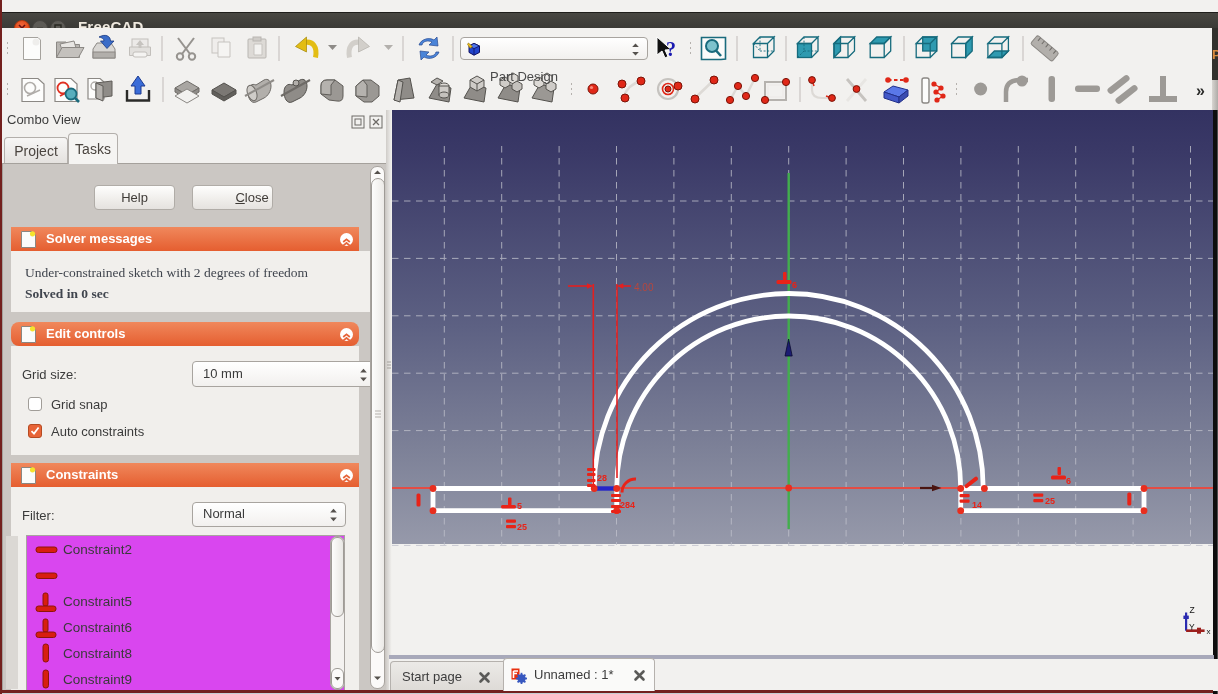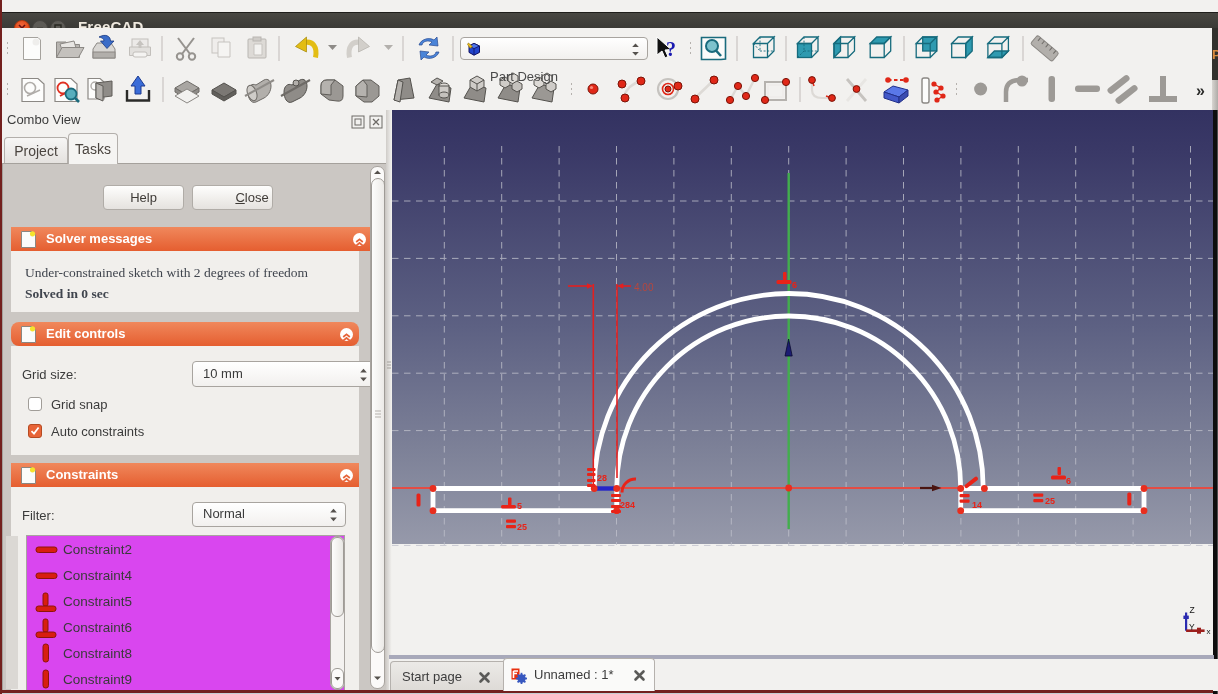--- a/index.html
+++ b/index.html
@@ -338,34 +338,34 @@
 <svg class="abs" style="left:351px;top:115px" width="32" height="14" viewBox="0 0 32 14">
   <rect x="1" y="1" width="12" height="12" fill="none" stroke="#6d6a66" stroke-width="1"></rect>
   <rect x="4" y="4" width="6" height="6" fill="none" stroke="#6d6a66" stroke-width="1"></rect>
   <rect x="19" y="1" width="12" height="12" fill="none" stroke="#6d6a66" stroke-width="1"></rect>
   <path d="M22 4 L28 10 M28 4 L22 10" stroke="#6d6a66" stroke-width="1.3"></path>
 </svg>
 <div class="abs tab" id="tab-project">Project</div>
 <div class="abs tab" id="tab-tasks">Tasks</div>
 <div class="abs" id="content-frame"></div>
 
-<div class="abs pushbtn" style="left:103px;top:185px;width:81px;">Help</div>
+<div class="abs pushbtn" style="left:94px;top:185px;width:81px;">Help</div>
 <div class="abs pushbtn" style="left:192px;top:185px;width:81px;padding-left:39px;"><span style="text-decoration:underline">C</span>lose</div>
 
-<div class="abs sect-head" style="top:227px;padding-left:13px;">
+<div class="abs sect-head" style="top:227px;">
   <svg class="noteicon" width="17" height="19" viewBox="0 0 17 19">
     <path d="M1.5 1.5 H12 L15.5 5 V17.5 H1.5 Z" fill="#fbfbfa" stroke="#8a8782" stroke-width="1"></path>
     <circle cx="12.5" cy="3.8" r="2.6" fill="#f5e32c"></circle>
   </svg>
   <span style="position:absolute;left:35px;">Solver messages</span>
   <div class="collapse"><svg width="13" height="13" viewBox="0 0 13 13">
     <path d="M3.2 6 L6.5 3.4 L9.8 6 M3.2 9.6 L6.5 7 L9.8 9.6" stroke="#e66439" stroke-width="1.8" fill="none"></path>
       </svg></div>
 </div>
-<div class="abs sect-body" style="top:251px;height:61px;font-family:'Liberation Serif',serif;font-size:13.5px;color:#40454e;">
+<div class="abs sect-body" style="top:251px;height:61px;font-family:'Liberation Serif',serif;font-size:13.5px;color:#40454e;padding-left:24px;">
   <div style="position:absolute;left:14px;top:14px;">Under-constrained sketch with 2 degrees of freedom</div>
   <div style="position:absolute;left:14px;top:35px;font-weight:bold;">Solved in 0 sec</div>
 </div>
 
 <div class="abs sect-head" style="top:322px;border-radius:8px;">
   <svg class="noteicon" width="17" height="19" viewBox="0 0 17 19">
     <path d="M1.5 1.5 H12 L15.5 5 V17.5 H1.5 Z" fill="#fbfbfa" stroke="#8a8782" stroke-width="1"></path>
     <circle cx="12.5" cy="3.8" r="2.6" fill="#f5e32c"></circle>
   </svg>
   <span style="position:absolute;left:35px;">Edit controls</span>
@@ -422,21 +422,20 @@
         </g>
       <g>
           <rect x="16" y="83" width="5" height="13" rx="2"></rect>
           <rect x="9" y="96" width="20" height="5.5" rx="2.5"></rect>
         </g>
       <rect x="16" y="108" width="5.5" height="18" rx="2.5"></rect>
       <rect x="16" y="134" width="5.5" height="18" rx="2.5"></rect>
     </g>
   </svg>
   <div class="clrow" style="left:36px;top:1px;line-height:26px;">Constraint2</div>
-  <div class="clrow" style="left:36px;top:27px;line-height:26px;">Constraint4</div>
   <div class="clrow" style="left:36px;top:53px;line-height:26px;">Constraint5</div>
   <div class="clrow" style="left:36px;top:79px;line-height:26px;">Constraint6</div>
   <div class="clrow" style="left:36px;top:105px;line-height:26px;">Constraint8</div>
   <div class="clrow" style="left:36px;top:131px;line-height:26px;">Constraint9</div>
 </div>
 
 <div class="abs" style="left:330px;top:536px;width:15px;height:154px;background:#f4f2f0;border:1px solid #a8a49f;box-sizing:border-box;border-radius:7px;"></div>
 <div class="abs" style="left:331px;top:537px;width:13px;height:80px;border:1px solid #9f9b96;border-radius:6px;background:linear-gradient(90deg,#fdfdfc,#e9e7e4);box-sizing:border-box;"></div>
 <div class="abs" style="left:331px;top:668px;width:13px;height:21px;border:1px solid #9f9b96;border-radius:6px;background:#fbfaf9;box-sizing:border-box;">
   <svg width="11" height="19">

